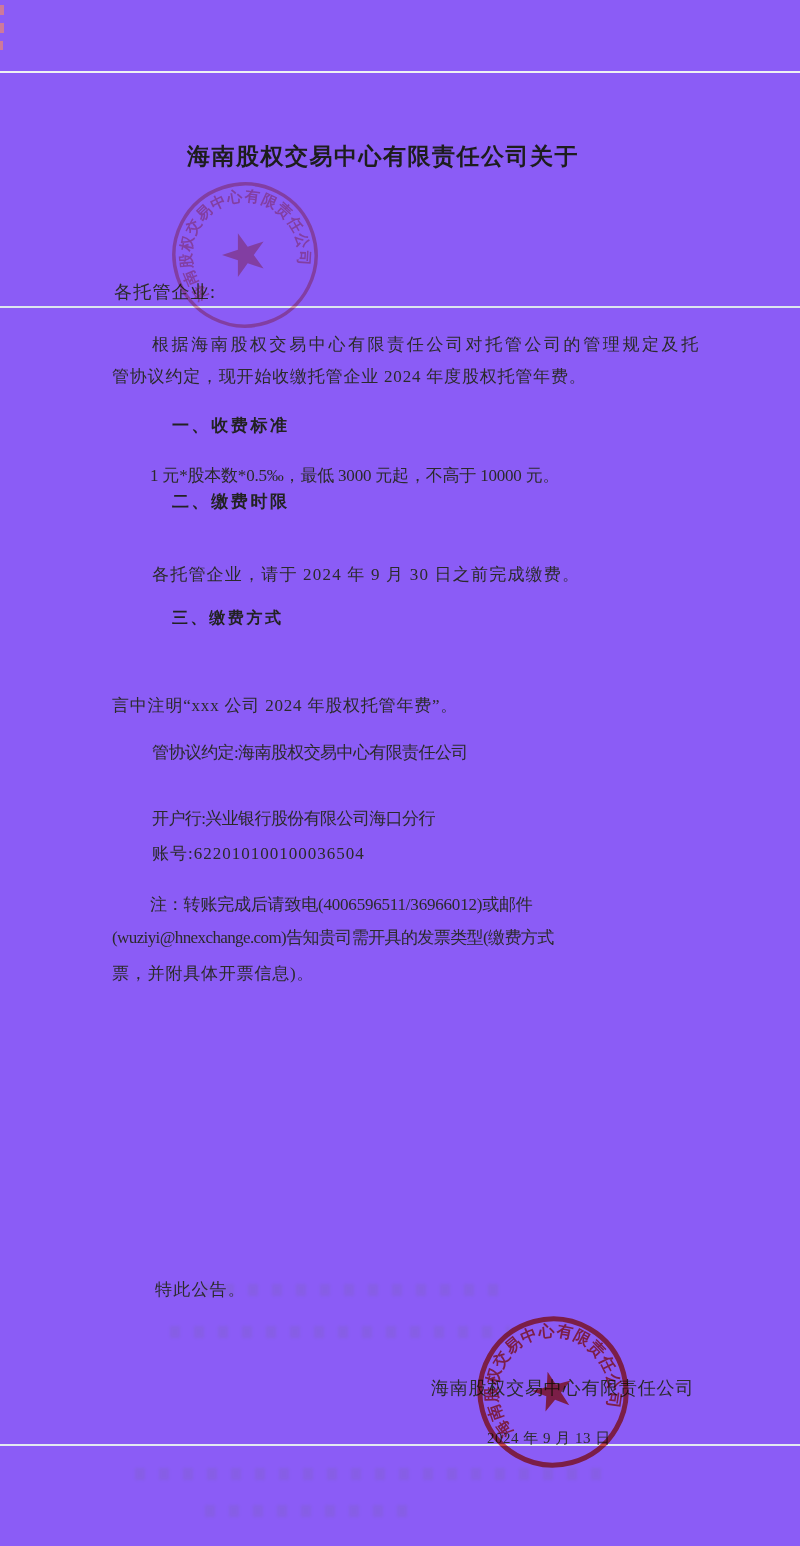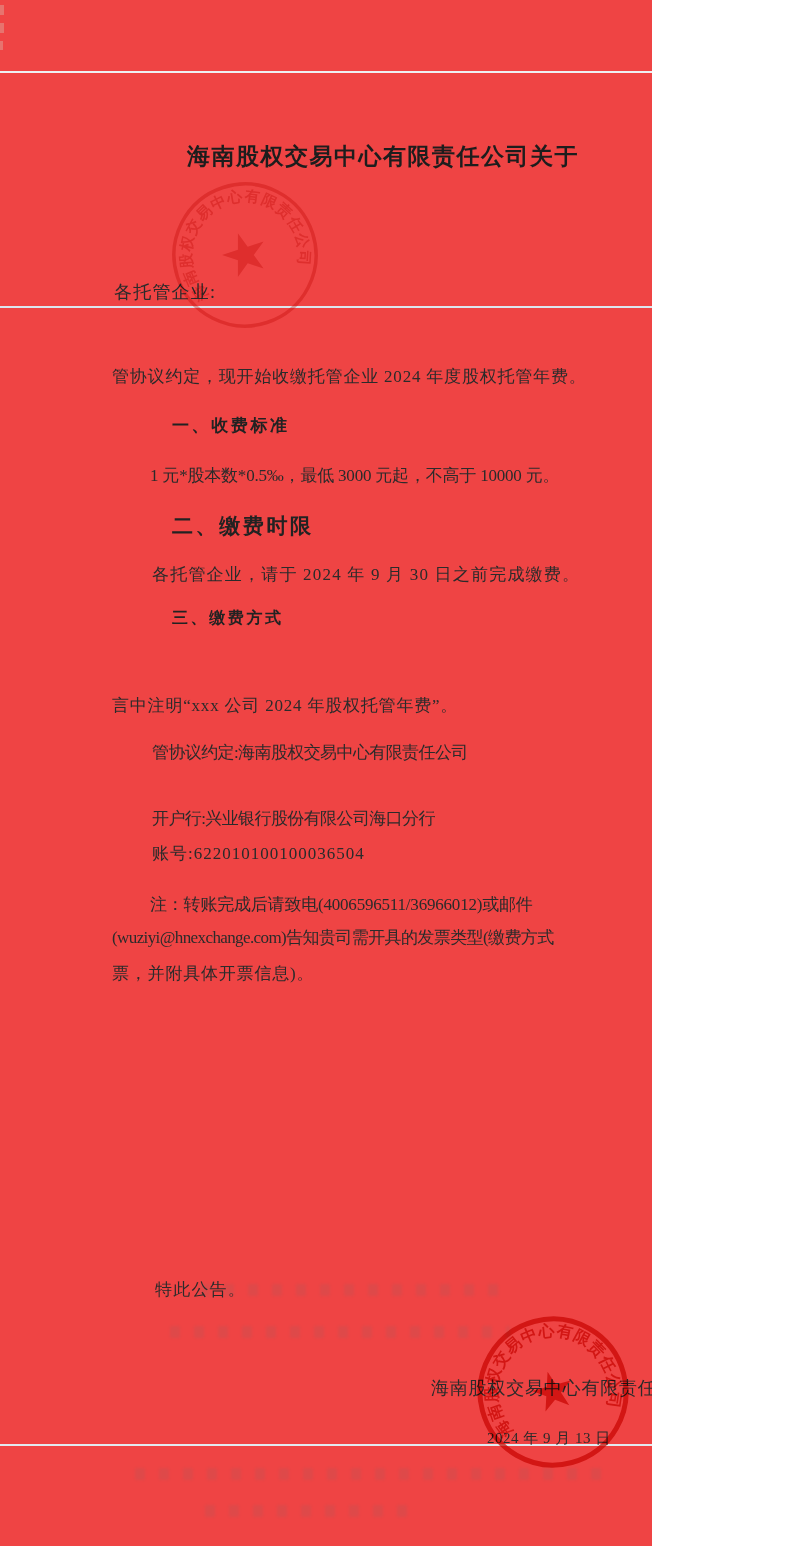--- a/index.html
+++ b/index.html
@@ -1,38 +1,38 @@
 <!DOCTYPE html>
 <html><head>
 <meta charset="utf-8">
 <style>
   html,body{margin:0;padding:0;background:#ffffff;}
   #page{
-    position:relative;width:652px;height:1546px;overflow:hidden;
-    background:#ef4444;
+    position:relative;width:800px;height:1546px;overflow:hidden;
+    background:#8b5cf6;
     font-family:"Liberation Serif", serif;
     color:#2b2b2b;
   }
   .tl{position:absolute;white-space:nowrap;font-size:17px;letter-spacing:.2px;line-height:1;}
   .center{transform:translateX(-50%);}
   .title{font-weight:700;font-size:23px;letter-spacing:1.5px;color:#1d1d1d;}
   .h-sans{font-family:"Liberation Sans", sans-serif;font-weight:700;letter-spacing:2.6px;color:#222;margin-left:20px;}
   .sp-wide{letter-spacing:2.6px;}
   .sp-1{letter-spacing:1.2px;}
   .sp-tight{letter-spacing:-0.6px;}
   .sp-0{letter-spacing:-0.2px;}
 
   #l-title1{left:383px;top:145px;}
   #l-title2{left:383px;top:191px;}
   #l-salutation{left:114px;top:283px;font-size:18px;}
   #l-p1l1{left:152px;top:336px;}
   #l-p1l2{left:112px;top:368px;letter-spacing:.8px;}
   #l-h1{left:152px;top:417px;font-size:17px;}
   #l-fee{left:150px;top:467px;}
-  #l-h2{left:152px;top:515px;font-size:21px;}
+  #l-h2{left:152px;top:493px;font-size:17px;}
   #l-deadline{left:152px;top:566px;text-align:center;}
   #l-h3{left:152px;top:610px;font-size:16px;}
   #l-p3l1{left:152px;top:663px;}
   #l-p3l2{left:112px;top:697px;letter-spacing:.8px;}
   #l-company{left:152px;top:744px;}
   #l-bank{left:152px;top:795px;margin-top:15px;}
   #l-account{left:152px;top:845px;letter-spacing:1px;}
   #l-note1{left:150px;top:896px;}
   #l-note2{left:112px;top:929px;}
   #l-note3{left:112px;top:965px;letter-spacing:.8px;}
@@ -78,20 +78,21 @@
   <div class="scanline" id="sl2"></div>
   <div class="scanline" id="sl3"></div>
   <div class="bleed" id="bleed1"></div>
   <div class="bleed" id="bleed2"></div>
   <div class="bleed" id="bleed3"></div>
   <div class="bleed" id="bleed4"></div>
 
   <div class="tl title center" id="l-title1">海南股权交易中心有限责任公司关于</div>
 
   <div class="tl sp-1" id="l-salutation">各托管企业:</div>
+  <div class="tl sp-wide" id="l-p1l1">根据海南股权交易中心有限责任公司对托管公司的管理规定及托</div>
   <div class="tl" id="l-p1l2">管协议约定，现开始收缴托管企业 2024 年度股权托管年费。</div>
 
   <div class="tl h-sans" id="l-h1">一、收费标准</div>
   <div class="tl sp-0" id="l-fee">1 元*股本数*0.5‰，最低 3000 元起，不高于 10000 元。</div>
 
   <div class="tl h-sans" id="l-h2">二、缴费时限</div>
   <div class="tl sp-1" id="l-deadline">各托管企业，请于 2024 年 9 月 30 日之前完成缴费。</div>
 
   <div class="tl h-sans" id="l-h3">三、缴费方式</div>
   <div class="tl" id="l-p3l2">言中注明“xxx 公司 2024 年股权托管年费”。</div>

